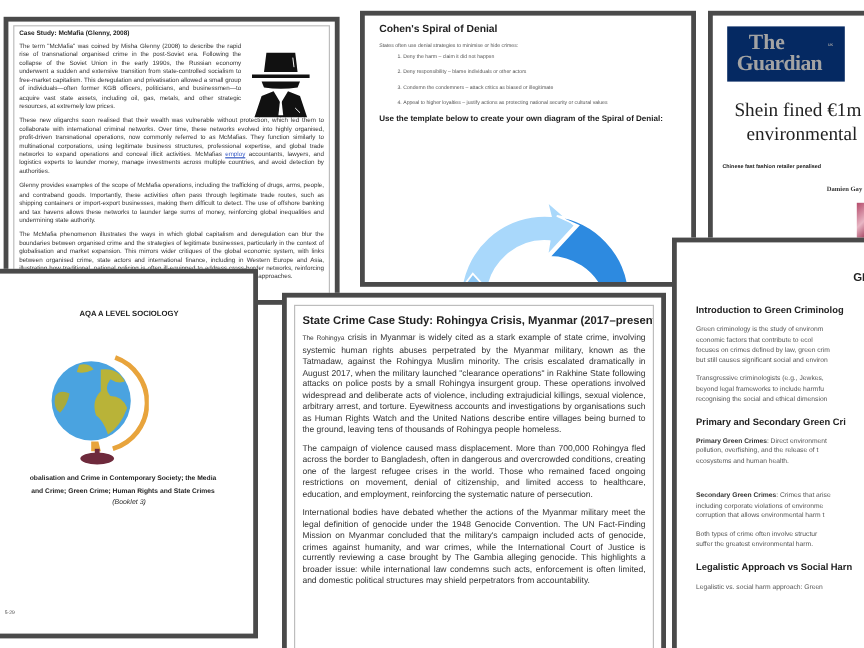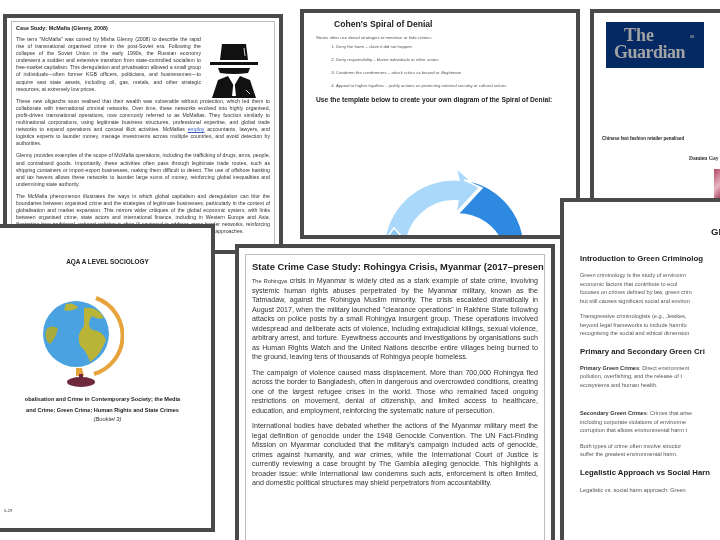--- a/index.html
+++ b/index.html
@@ -25,21 +25,21 @@
   #p1 .title { font-size: 5.4px; font-weight: bold; color: #222; margin-bottom: 5px; }
   #p1 .txt { font-size: 5.2px; line-height: 7.1px; color: #333; }
   #p1 .para { margin-bottom: 5px; }
   #p1 .lead { width: 185px; }
   #p1 .spy { position: absolute; right: 14px; top: 20px; width: 52px; height: 56px; }
   #p1 .u { color: #3a5cc5; text-decoration: underline; }
 
   
   #p2 { left: 300px; top: 9px; width: 280px; height: 230px; z-index: 2; }
   #p2 .pad { position: absolute; left: 12px; top: 6px; right: 8px; }
-  #p2 .title { font-size: 8.6px; font-weight: bold; color: #222; margin-bottom: 6px; margin-left: 18px; }
+  #p2 .title { font-size: 8.6px; font-weight: bold; color: #222; margin-bottom: 6px; }
   #p2 .intro { font-size: 4.3px; color: #555; margin-bottom: 4px; }
   #p2 ol { margin: 0; padding-left: 20px; font-size: 4.3px; color: #555; }
   #p2 ol li { margin-bottom: 8px; }
   #p2 .instr { font-size: 6.7px; font-weight: bold; color: #222; margin-top: 8px; }
   #p2 .spiral { position: absolute; left: 60px; top: 145px; width: 180px; height: 90px; }
 
   
   #p3 { left: 590px; top: 9px; width: 150px; height: 195px; z-index: 2; }
   #p3 .logo { position: absolute; left: 12px; top: 9px; width: 98px; height: 46px; background: #052962; color: #a3a3a3;
     font-family: "Liberation Serif", serif; font-weight: bold; line-height: 17px; padding: 5px 0 0 8px; box-sizing: border-box; }
@@ -120,20 +120,24 @@
     <path d="M15 90 L30 70 L48 90 Z" fill="#8ec8f5" stroke="#fff" stroke-width="1.5"></path>
   </svg>
 </div>
 
 <div class="page" id="p3">
   <div class="logo">
     <span class="l1">The</span>
     <span class="l2">Guardian</span>
     <span class="uk">UK</span>
   </div>
+  <div class="headline">
+    <span>Shein fined €1m</span>
+    <span class="h2">environmental</span>
+  </div>
   <div class="sub">Chinese fast fashion retailer penalised</div>
   <div class="byline">Damien Gay</div>
   <div class="photo"></div>
 </div>
 
 <div class="page" id="p4">
   <div class="aqa">AQA A LEVEL SOCIOLOGY</div>
   <svg class="globe" viewBox="0 0 88 98">
     <path d="M60 8 A40 40 0 0 1 58 84" fill="none" stroke="#e8a43c" stroke-width="4"></path>
     <circle cx="40" cy="44" r="33" fill="#4aa3e0"></circle>

